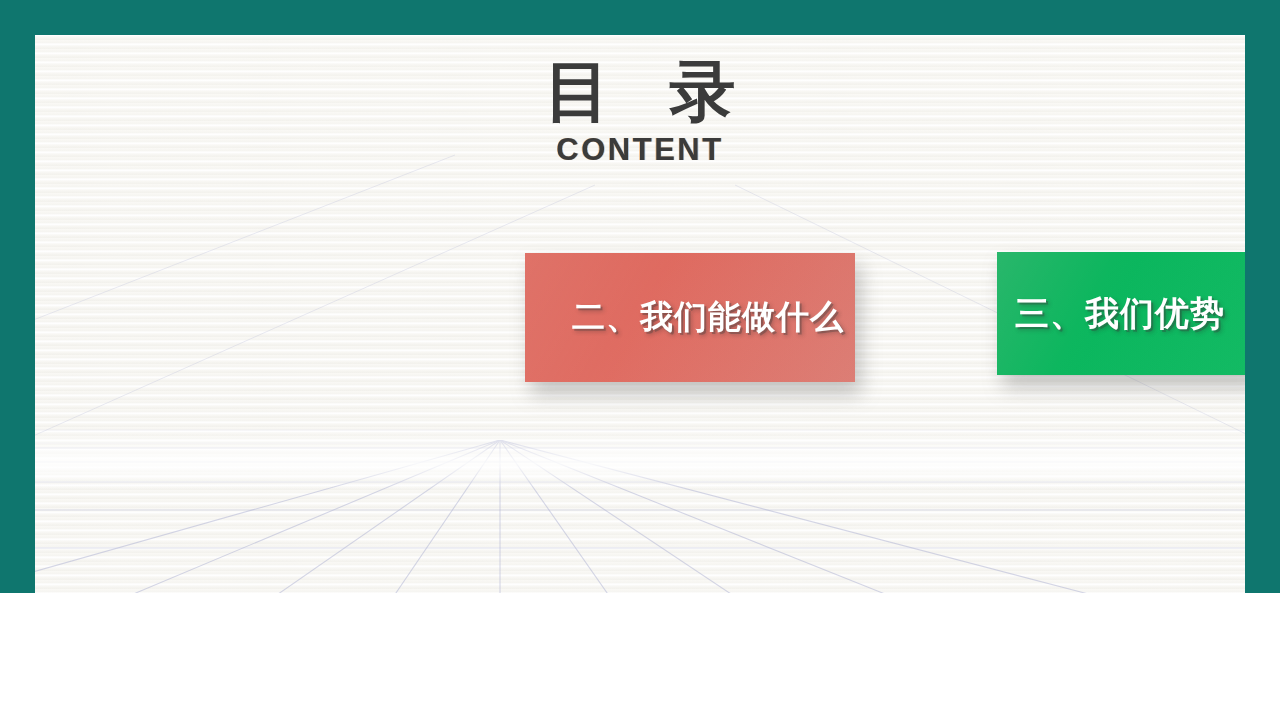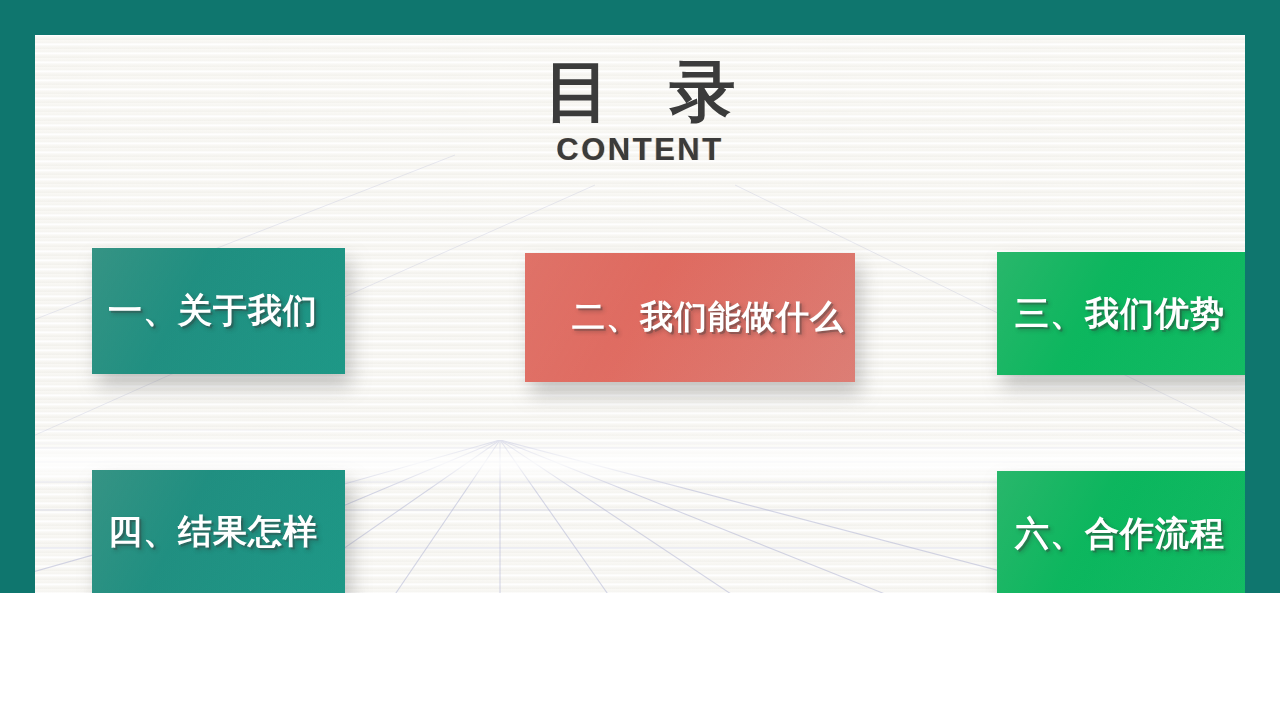--- a/index.html
+++ b/index.html
@@ -228,45 +228,30 @@
       </svg>
     </div>
 
     <div id="sheen"></div>
 
     <div id="heading">
       <div id="title-cn">目 录</div>
       <div id="title-en">CONTENT</div>
     </div>
 
-    <div id="card-1" class="card teal">
-      <div class="card-inner">
-        <span class="card-label">一、关于我们</span>
-      </div>
-    </div>
 
     <div id="card-2" class="card coral">
       <div class="card-inner">
         <span class="card-label">二、我们能做什么</span>
       </div>
     </div>
 
     <div id="card-3" class="card green">
       <div class="card-inner">
         <span class="card-label">三、我们优势</span>
       </div>
     </div>
 
-    <div id="card-4" class="card teal">
-      <div class="card-inner">
-        <span class="card-label">四、结果怎样</span>
-      </div>
-    </div>
-
-
-    <div id="card-6" class="card green">
-      <div class="card-inner">
-        <span class="card-label">六、合作流程</span>
-      </div>
-    </div>
+
+
 
   </div>
 </div>
 
 </body></html>

